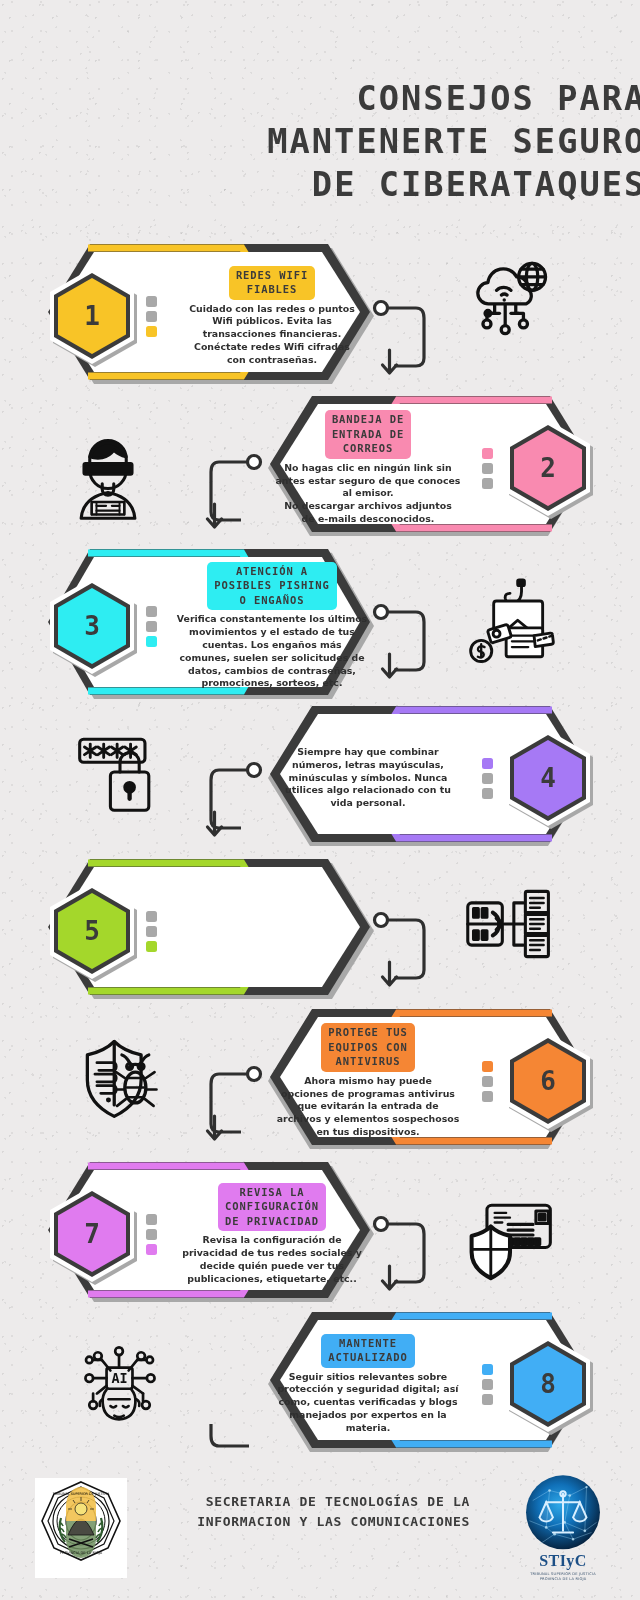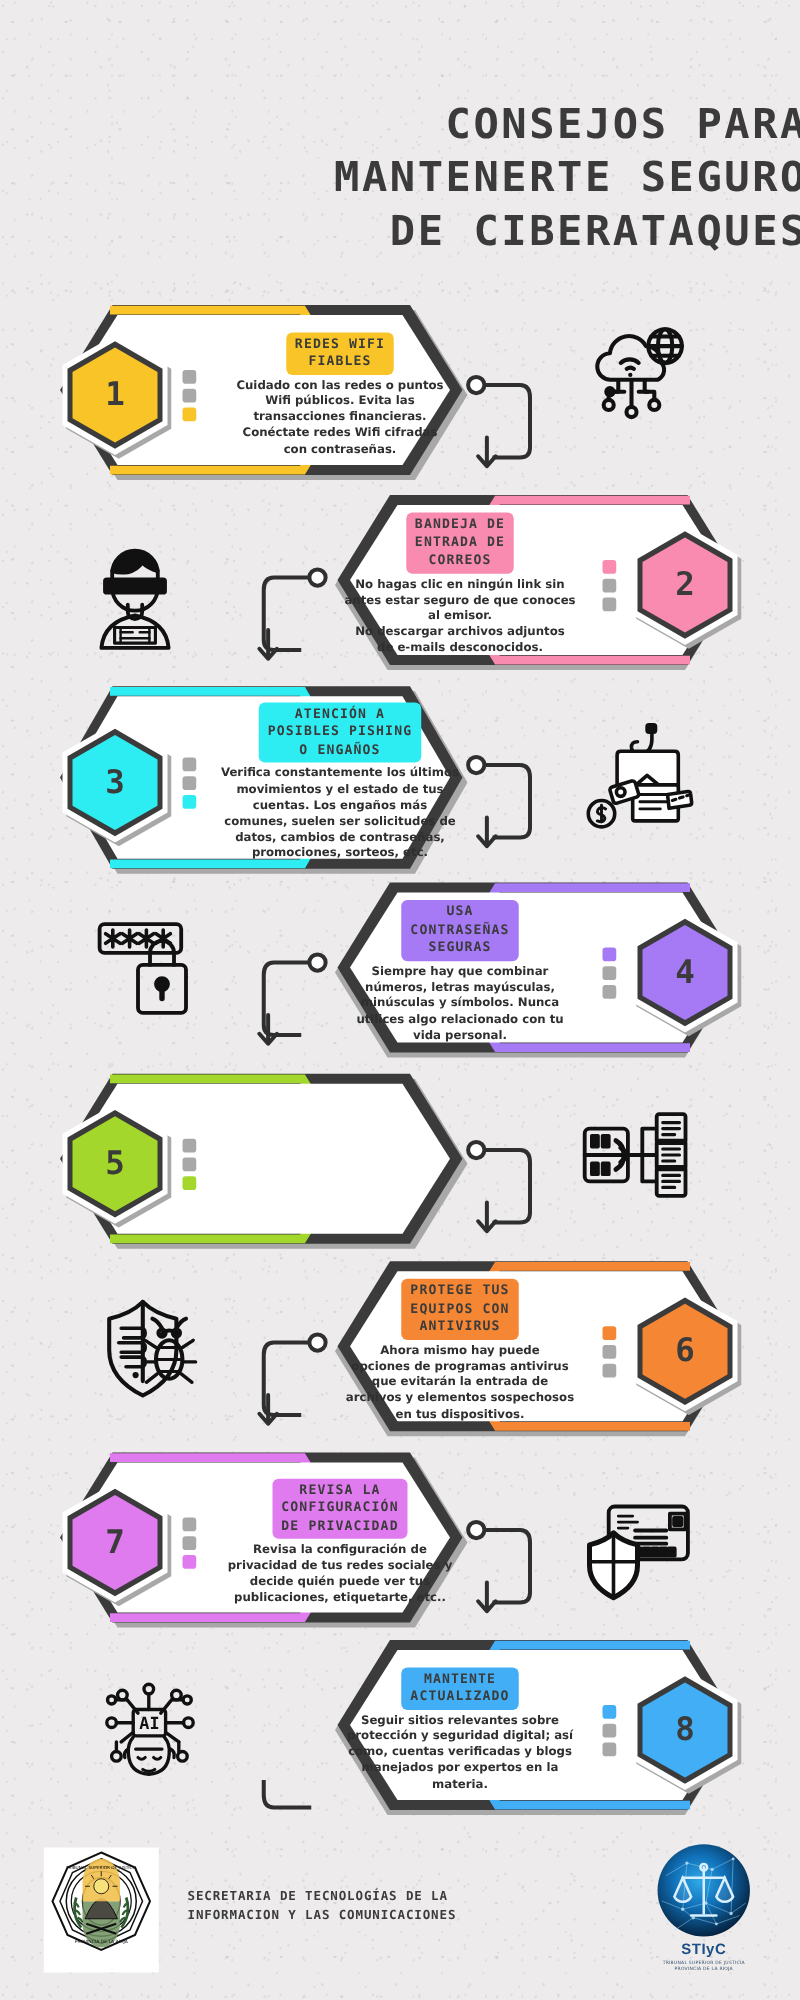--- a/index.html
+++ b/index.html
@@ -150,37 +150,37 @@
   
   .footer { position: absolute; left: 0; top: 1470px; width: 640px; height: 130px; z-index: 6; }
   .seal {
     position: absolute; left: 35px; top: 8px;
     width: 92px; height: 100px;
     background: #fff;
   }
   .seal svg { width: 100%; height: 100%; }
 
   .footer-text {
-    position: absolute; left: 150px; top: 40px; width: 320px;
-    text-align: left;
+    position: absolute; left: 150px; top: 22px; width: 320px;
+    text-align: right;
     font-family: "DejaVu Sans Mono", monospace;
     font-weight: bold;
-    font-size: 10px;
+    font-size: 13px;
     letter-spacing: .7px;
     line-height: 1.5;
     color: #3b3b3b;
     white-space: pre-line;
   }
 
   .stiyc { position: absolute; right: 22px; top: 2px; width: 110px; height: 122px; text-align: center; }
   .stiyc-orb { width: 84px; height: 84px; margin: 0 auto; position: relative; }
   .stiyc-orb svg { width: 100%; height: 100%; }
   .stiyc-name {
-    font-family: Liberation Sans, sans-serif;
-    font-weight: bold; font-size: 12px; color: #1c4f86;
+    font-family: Liberation Serif, serif;
+    font-weight: bold; font-size: 16px; color: #1c4f86;
     letter-spacing: .4px; margin-top: -4px;
   }
   .stiyc-sub {
     font-family: "DejaVu Sans", sans-serif;
     font-size: 3.6px; color: #3b5570; letter-spacing: .2px;
     line-height: 1.45; margin-top: 2px; white-space: pre-line;
   }
 </style>
 </head>
 <body>
@@ -382,23 +382,20 @@
           <polygon points="48,14 82,33.5 82,70.5 48,90 14,70.5 14,33.5" fill="#A679F5"></polygon>
         </svg>
         <span>4</span>
       </div>
       <div class="dots">
         <i class="on"></i>
           <i></i>
           <i></i>
       </div>
       <div class="textcol">
-        <div class="badge">USA
-CONTRASEÑAS
-SEGURAS</div>
         <div class="body">Siempre hay que combinar
 números, letras mayúsculas,
 minúsculas y símbolos. Nunca
 utilices algo relacionado con tu
 vida personal.</div>
       </div>
     </div>
   </div>
 
   <div class="card left" id="card-4" style="left:42px; top:855px; --accent:#A4D72B;">

